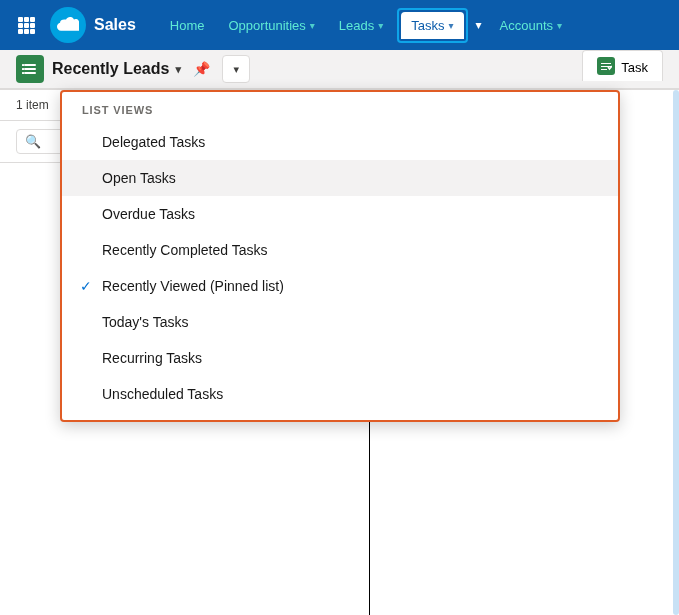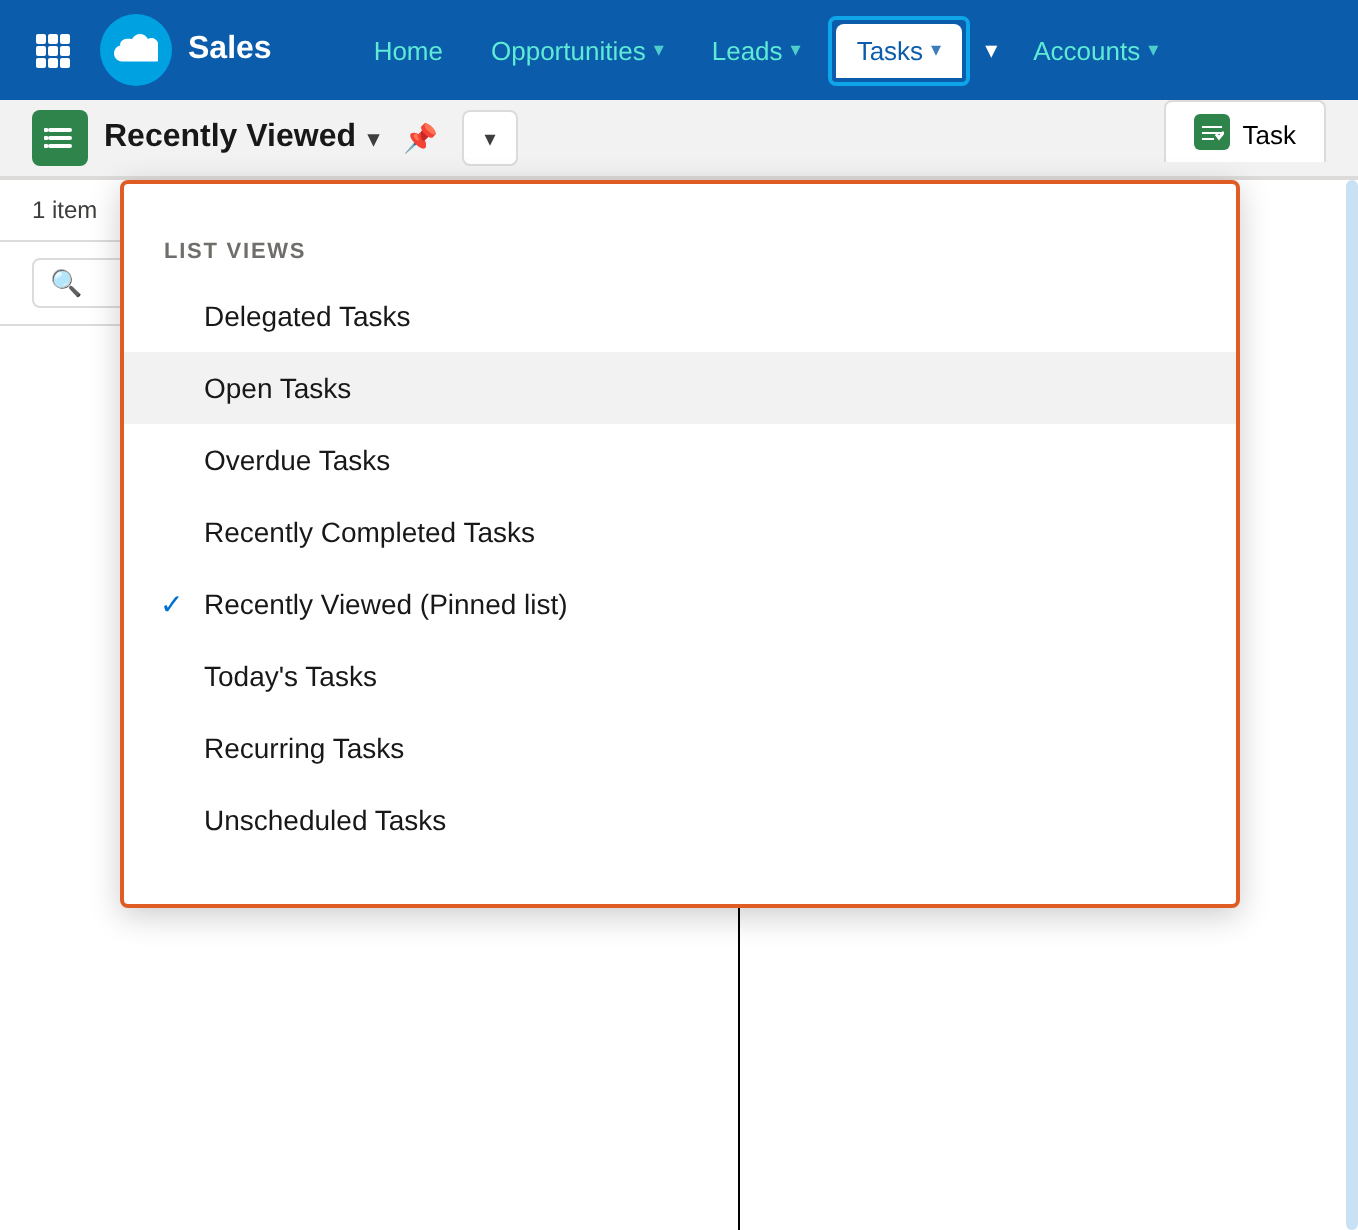--- a/index.html
+++ b/index.html
@@ -26,21 +26,21 @@
     .nav-grid {
       width: 28px; height: 28px;
       display: flex; align-items: center; justify-content: center;
       margin-right: 10px;
       cursor: pointer;
     }
     .nav-app-name {
       color: white;
       font-size: 16px;
       font-weight: 700;
-      margin-right: 41px;
+      margin-right: 24px;
     }
     .nav-items {
       display: flex;
       align-items: center;
       gap: 4px;
       flex: 1;
     }
     .nav-item {
       color: #5eead4;
       padding: 6px 10px;
@@ -184,21 +184,21 @@
     .dropdown-overlay {
       position: absolute;
       top: 0;
       left: 60px;
       width: 560px;
       background: white;
       border: 2px solid #e05c25;
       border-radius: 4px;
       z-index: 100;
       box-shadow: 0 4px 16px rgba(0,0,0,0.2);
-      padding: 24px 0;
+      padding: 8px 0;
     }
     .dropdown-section-label {
       font-size: 11px;
       font-weight: 700;
       color: #706e6b;
       text-transform: uppercase;
       letter-spacing: 0.08em;
       padding: 4px 20px 8px 20px;
     }
     .dropdown-item {
@@ -336,21 +336,21 @@
     <svg width="16" height="16" viewBox="0 0 16 16" fill="white">
       <rect x="2" y="3" width="12" height="2" rx="1"></rect>
       <rect x="2" y="7" width="12" height="2" rx="1"></rect>
       <rect x="2" y="11" width="12" height="2" rx="1"></rect>
       <rect x="0" y="3" width="2" height="2" rx="0.5" fill="white"></rect>
       <rect x="0" y="7" width="2" height="2" rx="0.5" fill="white"></rect>
       <rect x="0" y="11" width="2" height="2" rx="0.5" fill="white"></rect>
     </svg>
   </div>
   <div class="sub-bar-title">
-    <span>Recently Viewed</span>
+    <span>Recently Leads</span>
     <span style="font-size:11px; color:#3e3e3c;">▾</span>
   </div>
   <span class="sub-bar-pin">📌</span>
   <div class="sub-bar-dropdown-btn">
     <span style="font-size:11px; color:#3e3e3c;">▾</span>
   </div>
 
   <div class="task-tab">
     <div class="task-tab-icon">
       <svg width="12" height="12" viewBox="0 0 12 12" fill="white">

